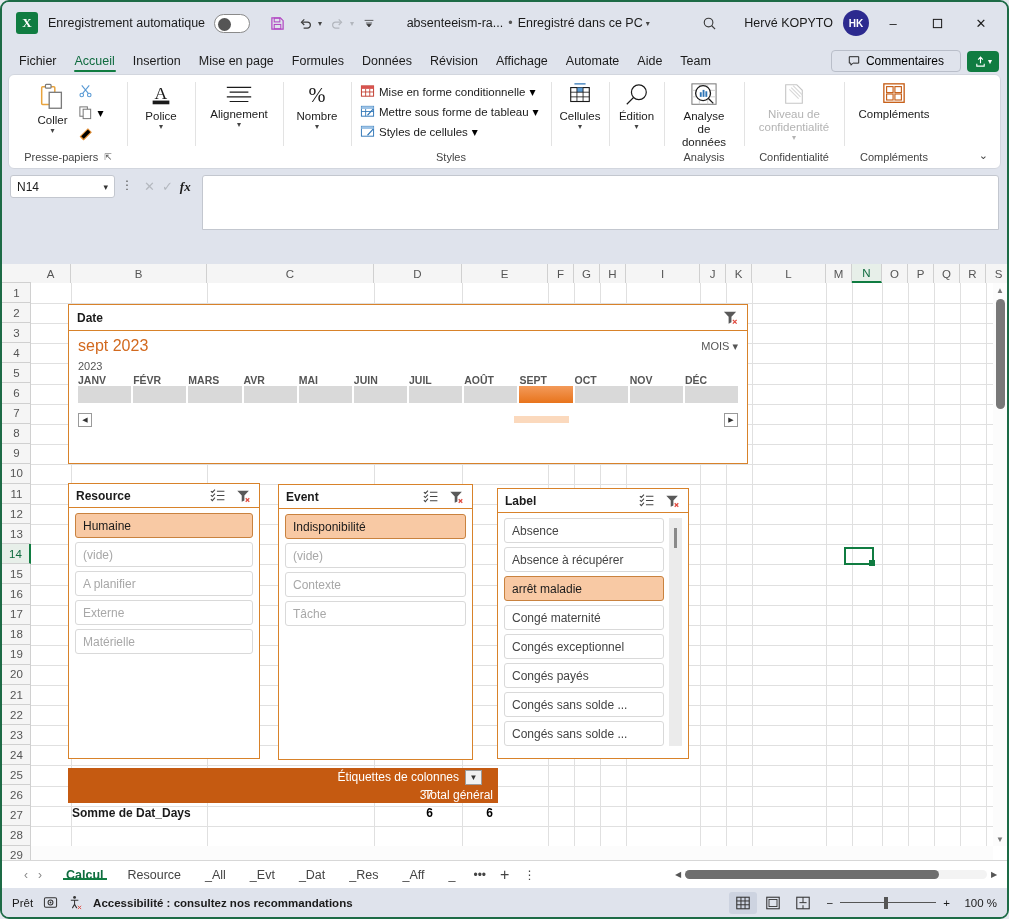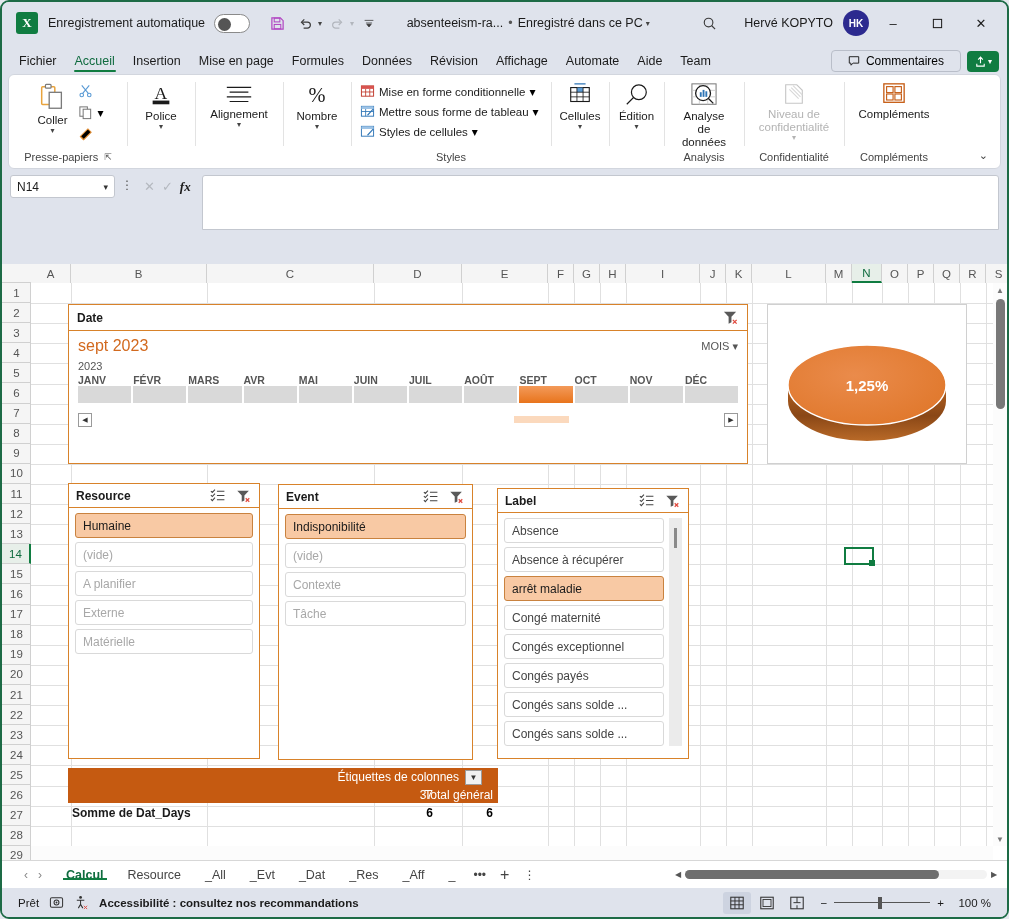--- a/index.html
+++ b/index.html
@@ -253,21 +253,21 @@
   .tabdots { font-size:12px; color:#444; padding:0 6px; cursor:pointer; }
   .tabvdots { font-size:12px; color:#444; padding:0 6px; cursor:pointer; }
   .tabscroll { margin-left:auto; margin-right:6px; display:flex; align-items:center;
                width:330px; height:13px; }
   .tabscroll .la, .tabscroll .ra { font-size:8px; color:#555; width:14px; text-align:center; cursor:pointer;}
   .tabscroll .track { flex:1; height:9px; background:#f3f3f3; border-radius:5px; position:relative;}
   .tabscroll .thumb { position:absolute; left:0; top:0; height:9px; width:84%;
                       background:#6e6e6e; border-radius:5px; cursor:pointer; }
   .statusbar { position:absolute; left:0; right:0; bottom:0; height:29px;
                display:flex; align-items:center; background:#dfe3ec; font-size:11.5px;
-               color:#1b1b1b; padding:0 16px; gap:10px; }
+               color:#1b1b1b; padding:0 10px; gap:10px; }
   .sb-right { margin-left:auto; display:flex; align-items:center; gap:2px; }
   .viewbtn { width:28px; height:22px; display:flex; align-items:center; justify-content:center;
              cursor:pointer; border-radius:3px; color:#333; }
   .viewbtn.active { background:#cdd3e0; }
   .zoomctl { display:flex; align-items:center; gap:7px; margin-left:8px; }
   .zslider { width:96px; height:14px; position:relative; cursor:pointer; }
   .zslider .line { position:absolute; left:0; right:0; top:6px; height:1px; background:#555; }
   .zslider .knob { position:absolute; left:46%; top:1px; width:4px; height:12px; background:#555; }
   .zval { width:40px; text-align:right; }
 </style>
@@ -768,38 +768,20 @@
             <div class="tl-bar"></div>
             <div class="tl-bar"></div>
           </div>
         <div class="tl-foot">
           <span class="tl-arrow">◀</span>
           <span class="tl-handle" style="left:445px; width:55px;"></span>
           <span class="tl-arrow" style="margin-left:auto">▶</span>
         </div>
       </div>
 
-      <div class="obj chartbox" style="left:736px; top:21px; width:200px; height:160px;">
-        <svg width="198" height="158" viewBox="0 0 198 158">
-          <defs>
-            <linearGradient id="sideg" x1="0" y1="0" x2="0" y2="1">
-              <stop offset="0%" stop-color="#b5611f"></stop>
-              <stop offset="55%" stop-color="#8a4716"></stop>
-              <stop offset="100%" stop-color="#b96a28"></stop>
-            </linearGradient>
-            <radialGradient id="topg" cx="42%" cy="38%" r="75%">
-              <stop offset="0%" stop-color="#ea8b4b"></stop>
-              <stop offset="100%" stop-color="#df7629"></stop>
-            </radialGradient>
-          </defs>
-          <path d="M20 80 A79 40 0 0 0 178 80 L178 96 A79 40 0 0 1 20 96 Z" fill="url(#sideg)"></path>
-          <ellipse cx="99" cy="80" rx="79" ry="40" fill="url(#topg)" stroke="#ffffff" stroke-width="1.4"></ellipse>
-          <text x="99" y="86" text-anchor="middle" font-size="15" font-weight="bold" fill="#ffffff" font-family="Liberation Sans, sans-serif" id="pie-label">1,25%</text>
-        </svg>
-      </div>
 
       <div class="obj slicer" style="left:37px; top:200px; width:192px; height:276px;">
         <div class="shead">
           <span class="stitle">Resource</span>
           <span class="shead-icons">
             <span class="ico">
               <svg width="16" height="15" viewBox="0 0 18 16">
                   <path d="M1 3 2.6 4.6 5.6 1.3M1 7.6 2.6 9.2 5.6 5.9M1 12.2 2.6 13.8 5.6 10.5" fill="none" stroke="#444" stroke-width="1.2"></path>
                   <path d="M7.8 3.3h8.4M7.8 8h8.4M7.8 12.7h8.4" stroke="#444" stroke-width="1.2"></path>
                 </svg>

